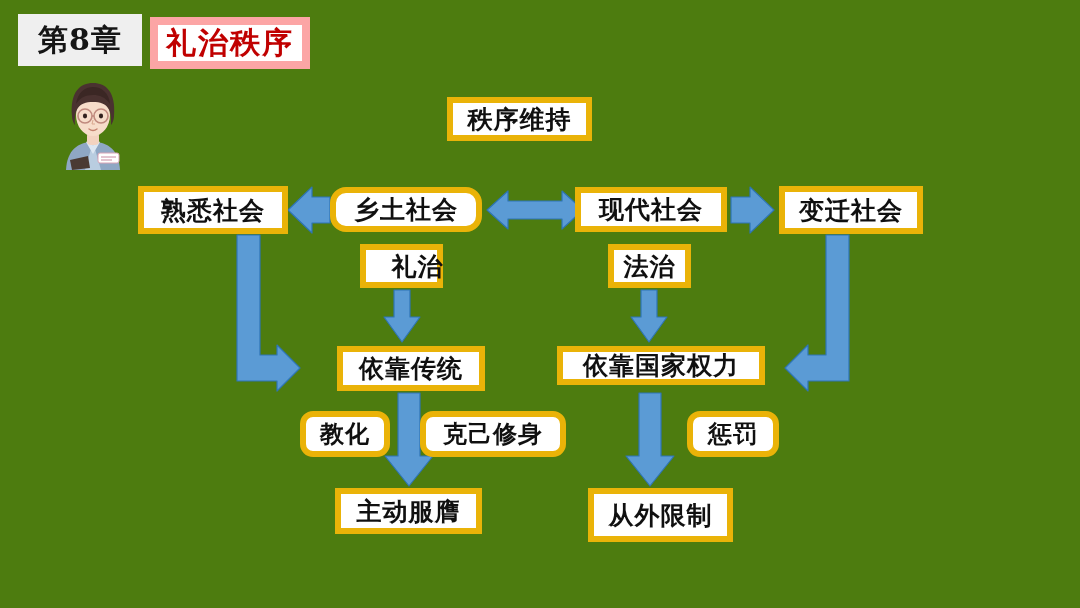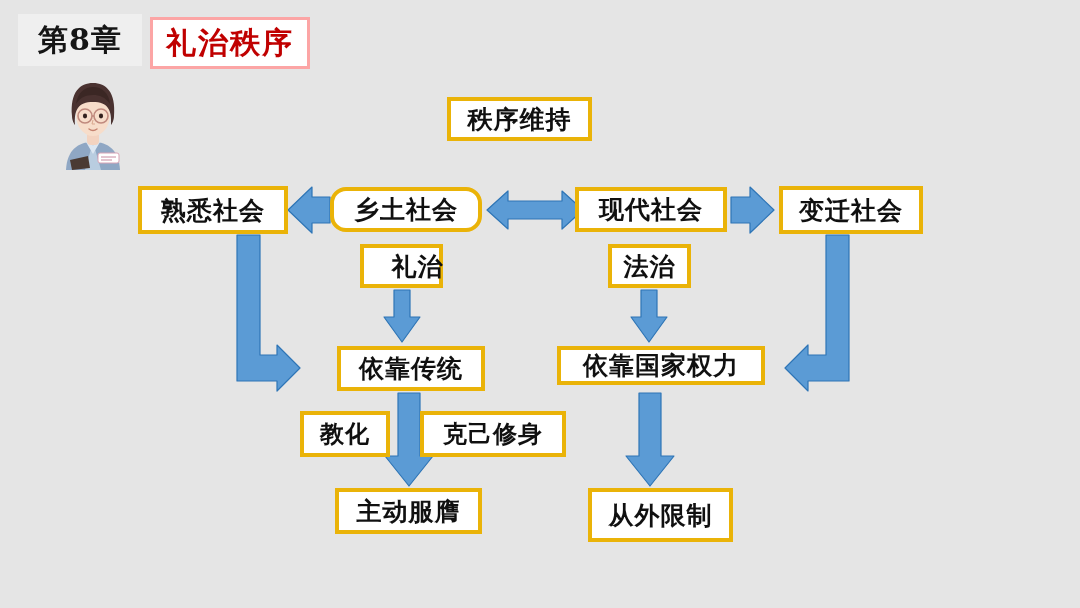--- a/index.html
+++ b/index.html
@@ -7,72 +7,72 @@
   body{
     width:1080px;height:608px;
     background:#ffffff;
     font-family:"DejaVu Sans","Liberation Sans",sans-serif;
     overflow:hidden;
     position:relative;
   }
   #stage{
     position:relative;
     width:1080px;height:608px;
-    background:#e5e5e5;
+    background:#4d7c0f;
   }
   .abs{position:absolute;}
 
   
   #chapter-badge{
     left:18px;top:14px;width:124px;height:52px;
     background:#efefef;
     display:flex;align-items:center;justify-content:center;
     color:#151515;
     font-family:"DejaVu Serif","Liberation Serif",serif;
     font-weight:700;
     font-size:30px;
     letter-spacing:1px;
   }
   #title-box{
     left:150px;top:17px;width:160px;height:52px;
-    border:3px solid #fca5a5;
+    border:8px solid #fca5a5;
     display:flex;align-items:center;justify-content:center;
     box-sizing:border-box;
     background:#ffffff;
   }
   #title-box .t{
     color:#c00000;
     font-family:"DejaVu Serif","Liberation Serif",serif;
     font-weight:700;
     font-size:30px;
     letter-spacing:2px;
     line-height:1;
   }
 
   
   #avatar{
     left:58px;top:76px;width:70px;height:94px;
   }
 
   
   .node{
-    border:4px solid #eab308;
+    border:6px solid #eab308;
     background:#ffffff;
     box-sizing:border-box;
     display:flex;align-items:center;justify-content:center;
     color:#101010;
     font-family:"DejaVu Serif","Liberation Serif",serif;
     font-weight:700;
     line-height:1;
     letter-spacing:1px;
     white-space:nowrap;
     z-index:5;
   }
   .fs-24{font-size:25px;}
-  .fs-22{font-size:24px;}
+  .fs-22{font-size:24px;border-radius:13px;}
 
   
   #arrow-layer{
     left:0;top:0;width:1080px;height:608px;
     z-index:2;pointer-events:none;
   }
 </style>
 </head>
 <body>
 
@@ -186,20 +186,23 @@
   </div>
 
   <div class="abs node fs-22" style="left:300px;top:411px;width:90px;height:46px;">
     <span>教化</span>
   </div>
 
   <div class="abs node fs-22" style="left:420px;top:411px;width:146px;height:46px;text-align:center;">
     <span>克己修身</span>
   </div>
 
+  <div class="abs node fs-22" style="left:687px;top:411px;width:92px;height:46px;">
+    <span>惩罚</span>
+  </div>
 
   <div class="abs node fs-24" style="left:335px;top:488px;width:147px;height:46px;">
     <span>主动服膺</span>
   </div>
 
   <div class="abs node fs-24" style="left:588px;top:488px;width:145px;height:54px;">
     <span>从外限制</span>
   </div>
 
 </div>

